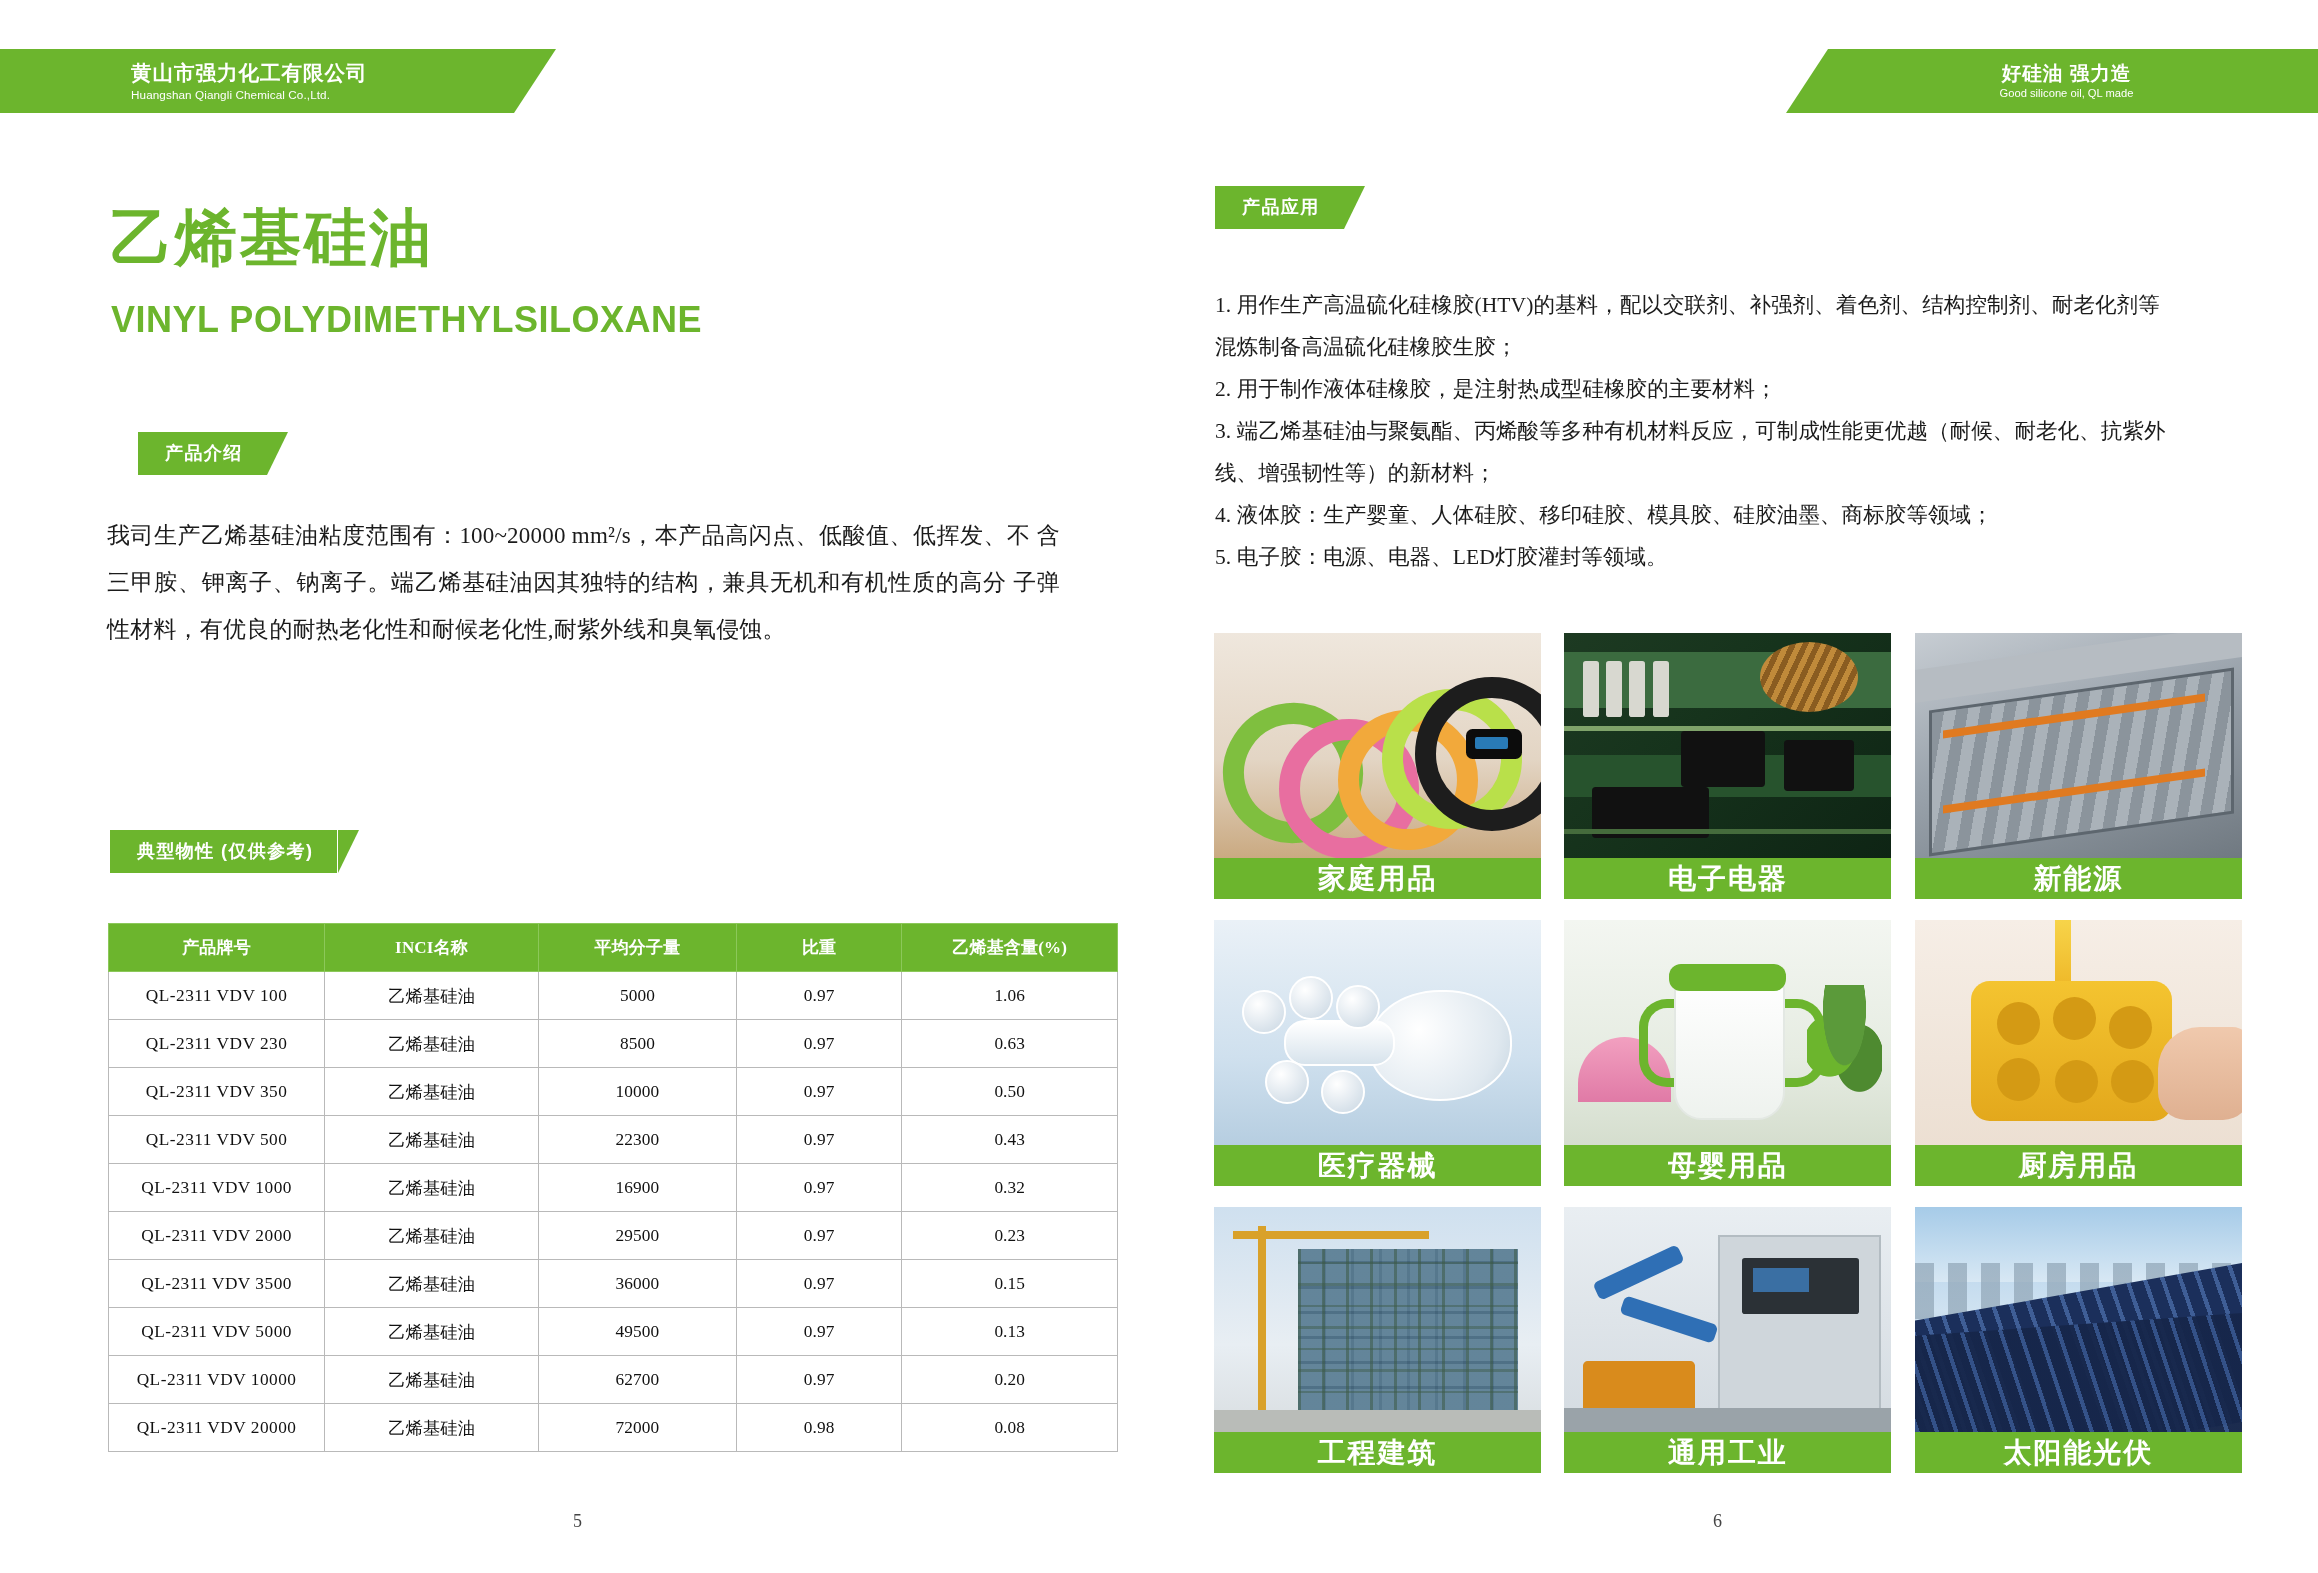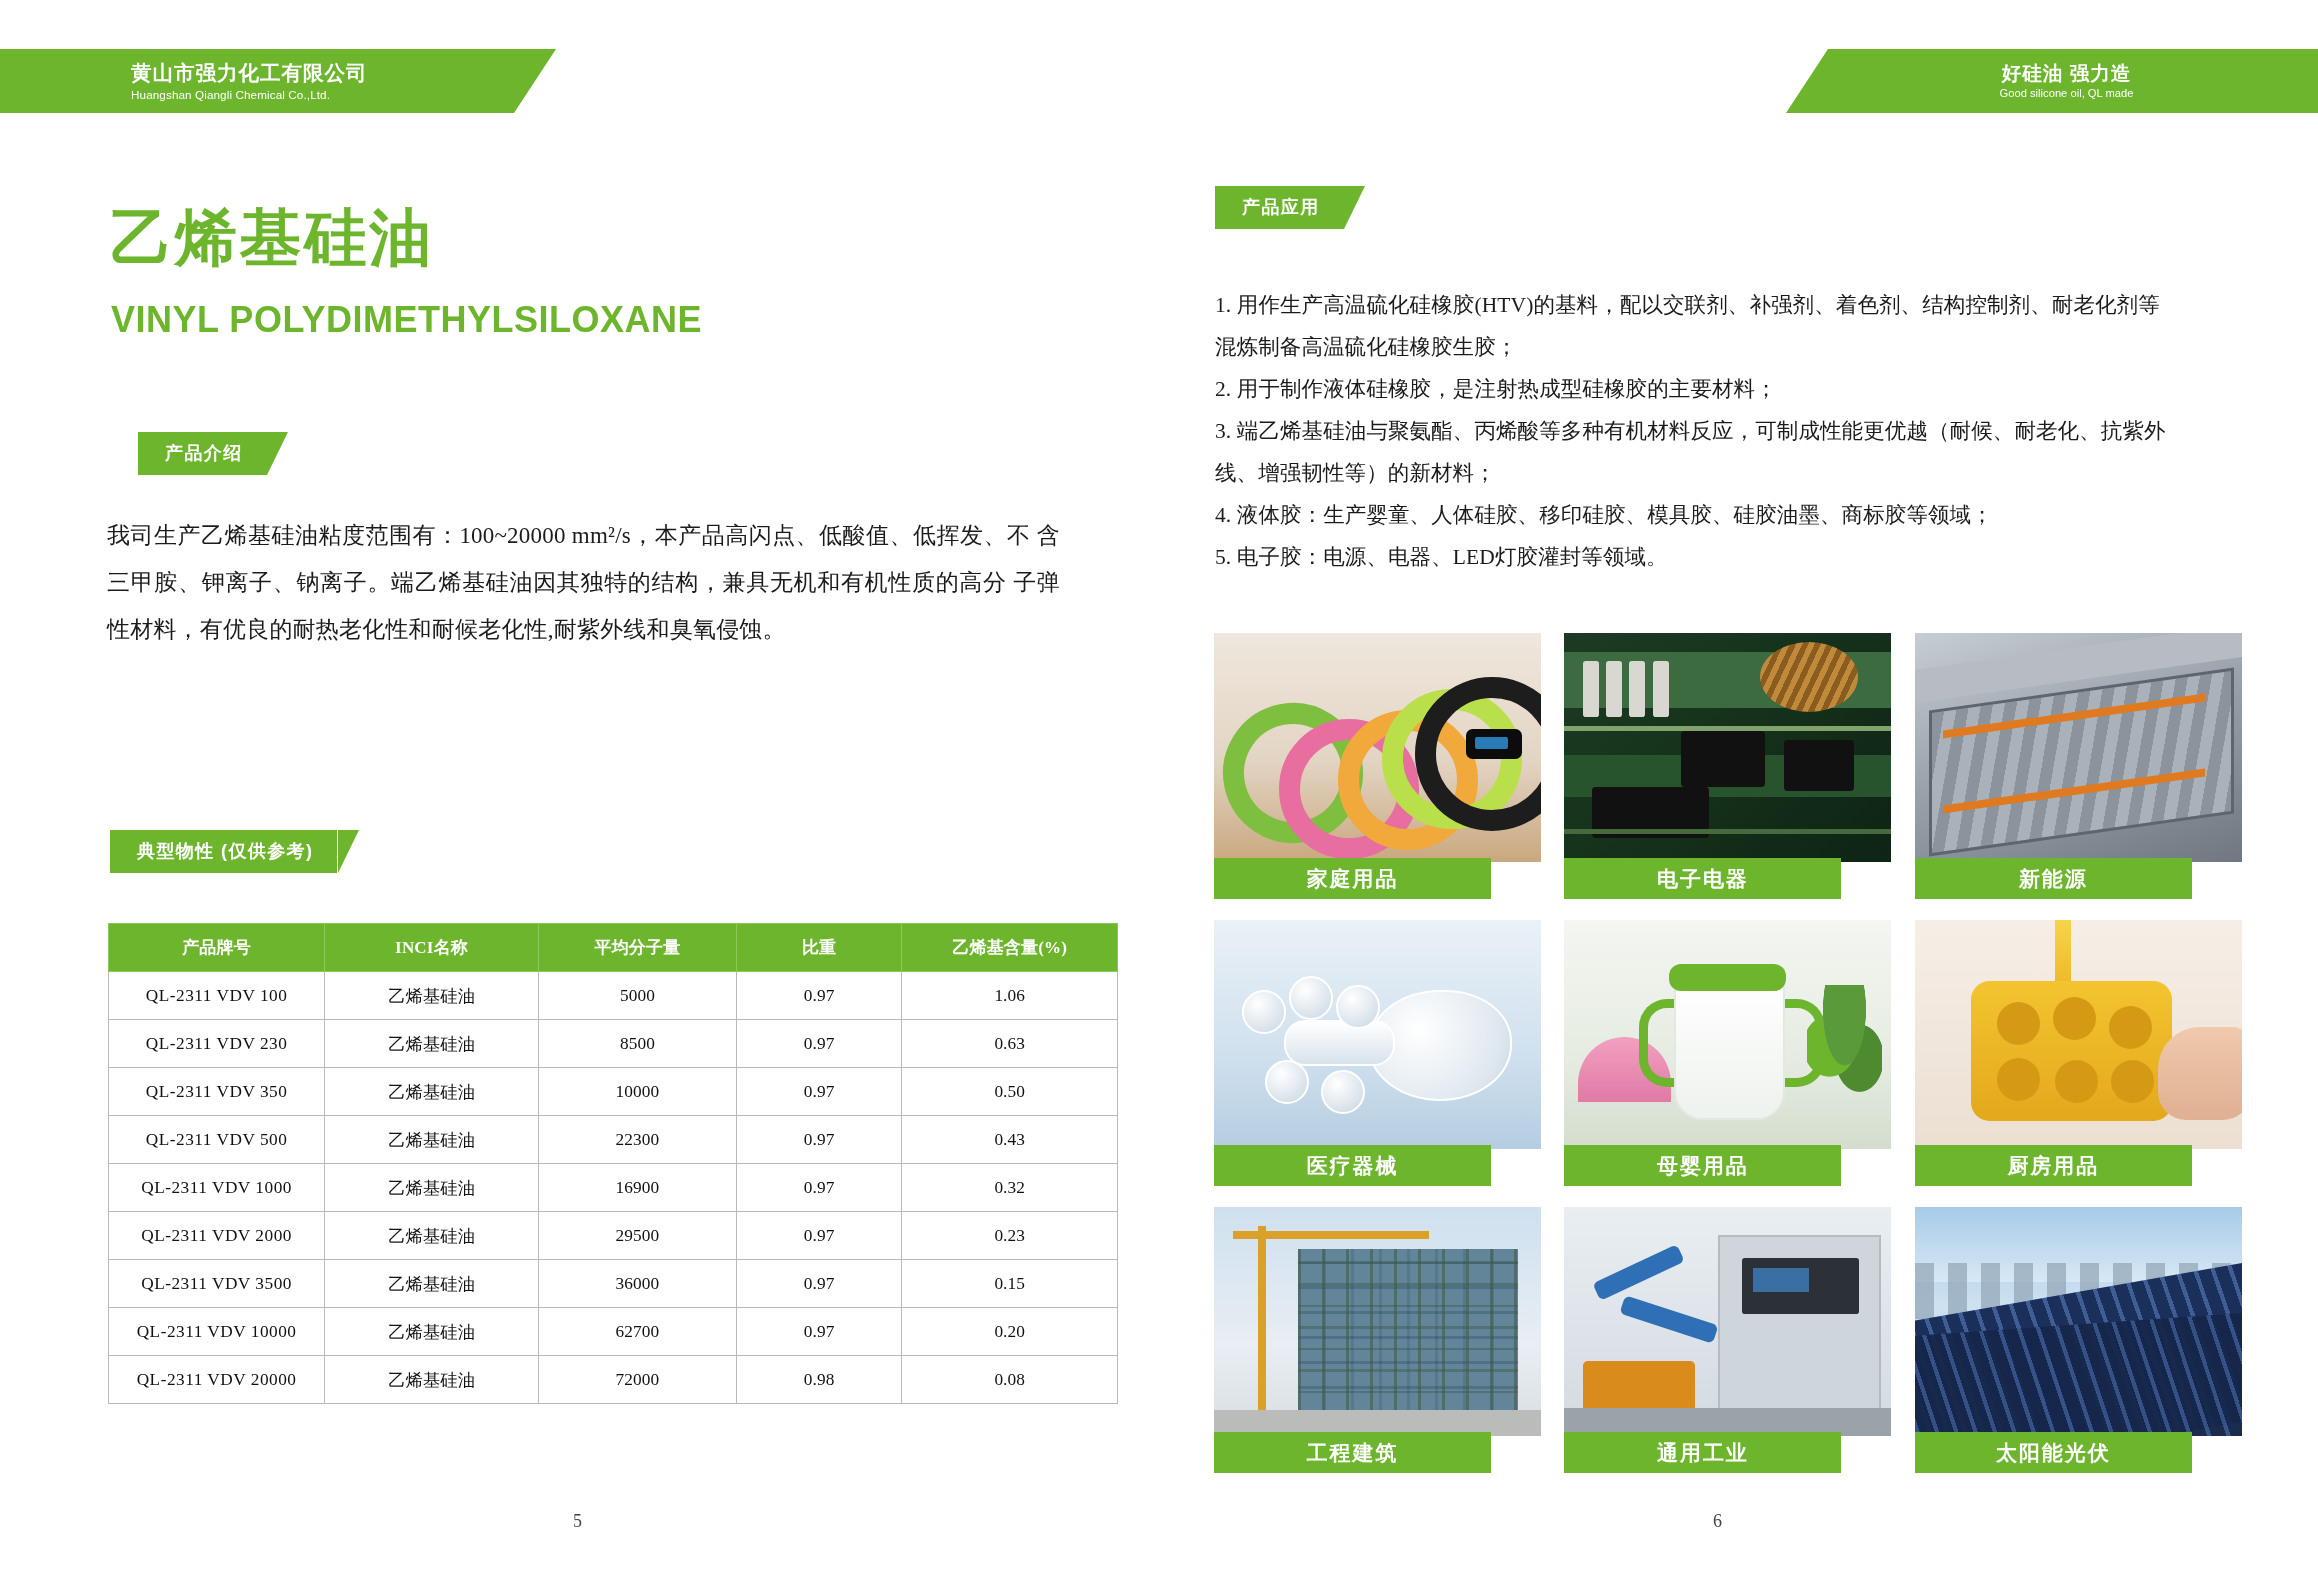--- a/index.html
+++ b/index.html
@@ -216,25 +216,25 @@
   .cell .photo {
     position: absolute;
     top: 0; left: 0;
     width: 327px;
     height: 229px;
     overflow: hidden;
   }
   .cell .caption {
     position: absolute;
     bottom: 0; left: 0;
-    width: 277px;
+    width: 327px;
     height: 41px;
     background: #6cb52d;
     color: #ffffff;
-    font-size: 21px;
+    font-size: 28px;
     font-weight: 700;
     letter-spacing: 1.9px;
     display: flex;
     align-items: center;
     justify-content: center;
   }
 
   
   .ph { width: 100%; height: 100%; position: relative; }
 
@@ -518,20 +518,27 @@
             <td>0.23</td>
           </tr>
           <tr>
             <td class="brand">QL-2311 VDV 3500</td>
             <td>乙烯基硅油</td>
             <td>36000</td>
             <td>0.97</td>
             <td>0.15</td>
           </tr>
           <tr>
+            <td class="brand">QL-2311 VDV 5000</td>
+            <td>乙烯基硅油</td>
+            <td>49500</td>
+            <td>0.97</td>
+            <td>0.13</td>
+          </tr>
+          <tr>
             <td class="brand">QL-2311 VDV 10000</td>
             <td>乙烯基硅油</td>
             <td>62700</td>
             <td>0.97</td>
             <td>0.20</td>
           </tr>
           <tr>
             <td class="brand">QL-2311 VDV 20000</td>
             <td>乙烯基硅油</td>
             <td>72000</td>

